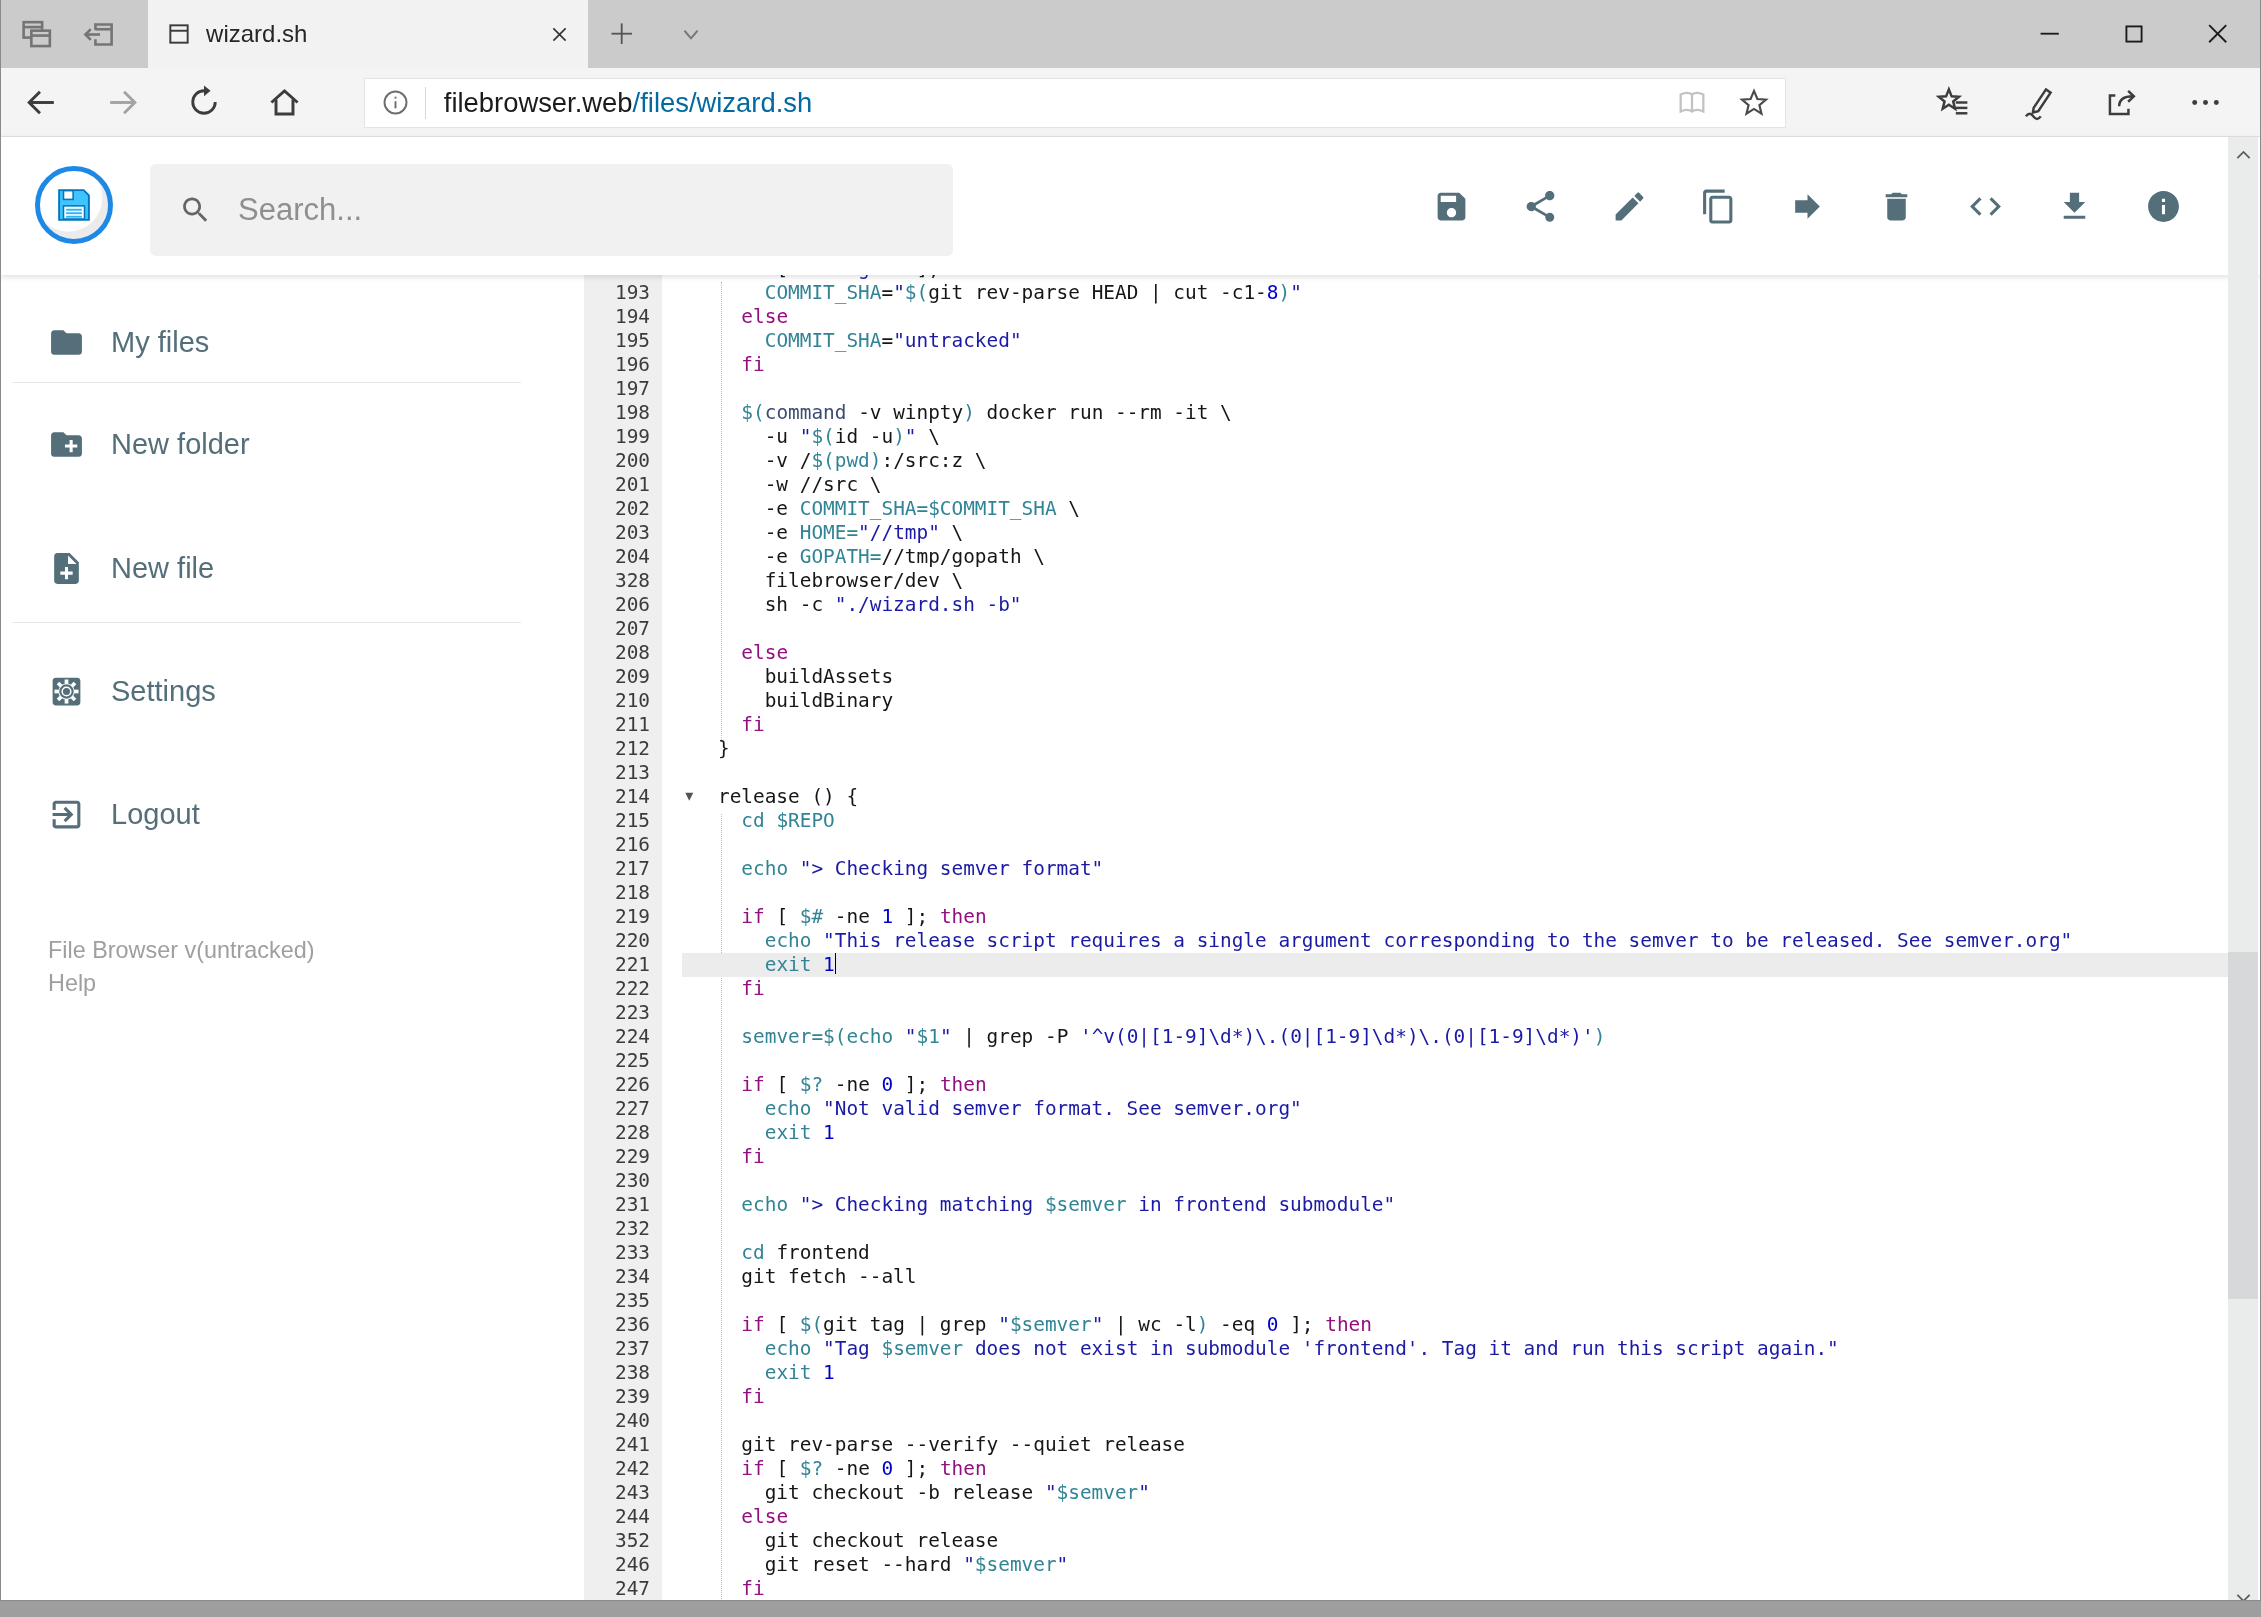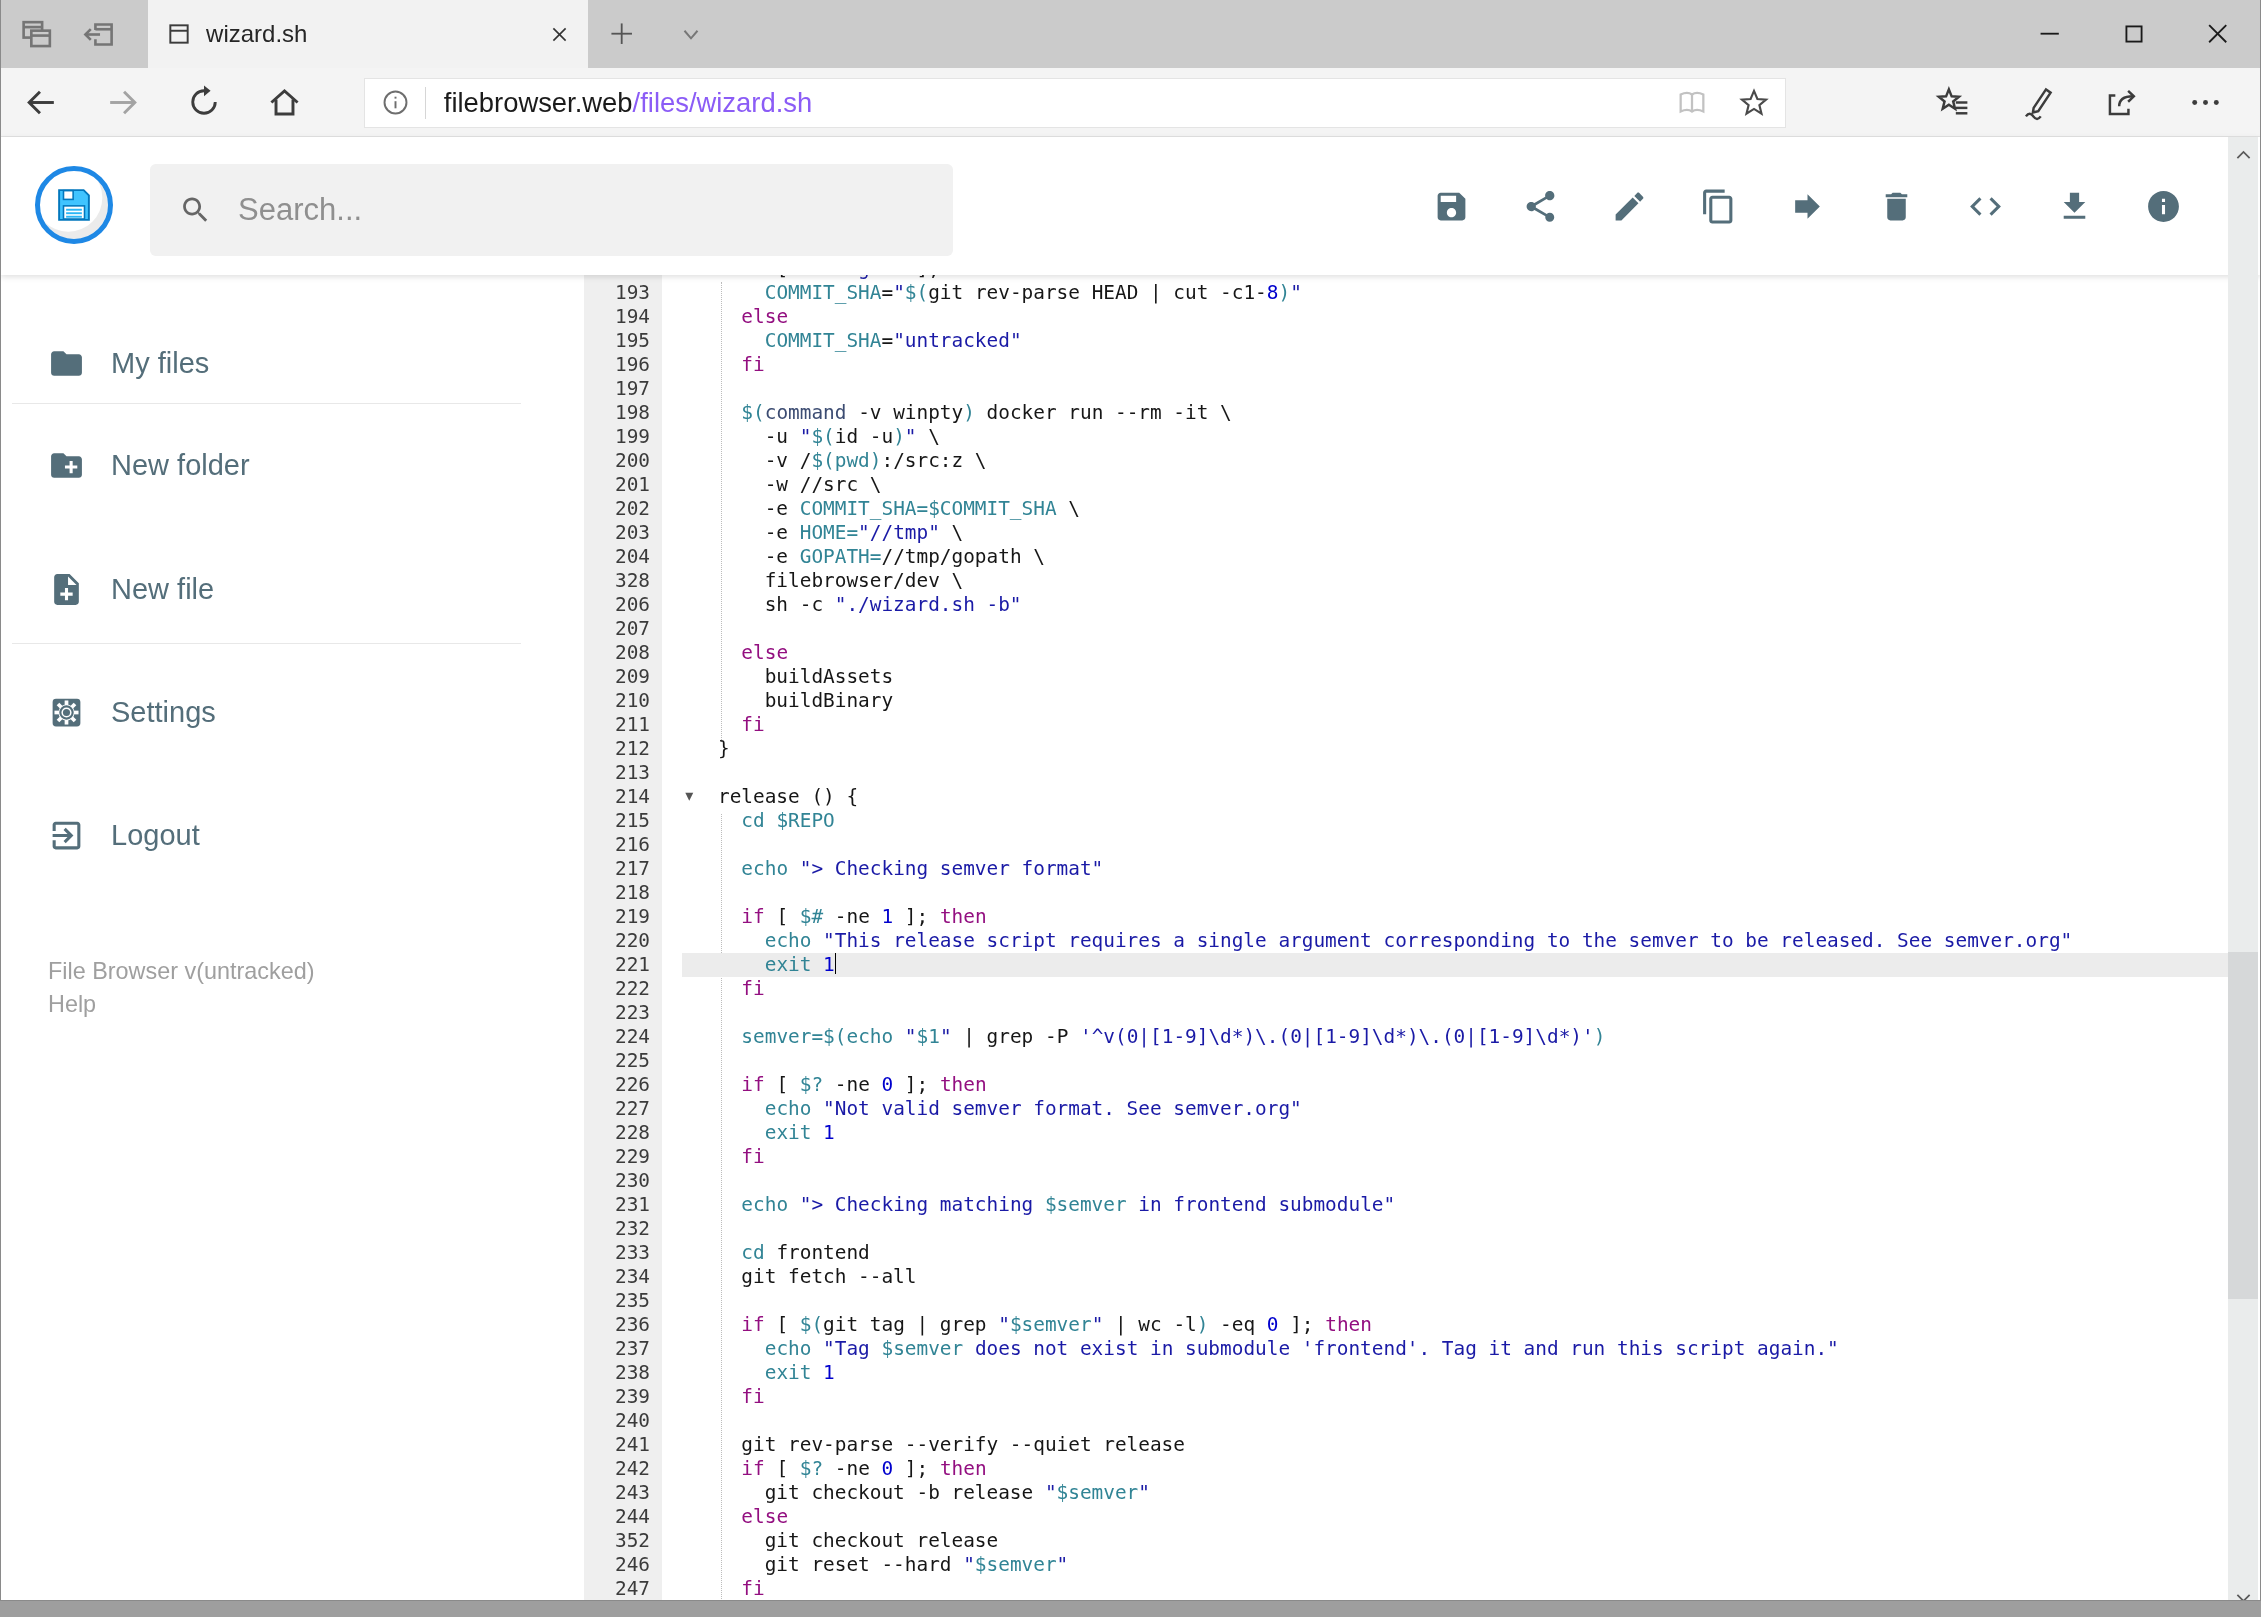--- a/index.html
+++ b/index.html
@@ -17,21 +17,21 @@
   .win-btn{width:84px;display:flex;align-items:center;justify-content:center;color:#1a1a1a;}
   
   #navbar{position:absolute;left:0;top:68px;width:100%;height:69px;background:#f4f4f4;border-bottom:0.8px solid #e2e2e2;
           display:flex;align-items:center;box-sizing:border-box;}
   .nav-btn{width:81px;display:flex;align-items:center;justify-content:center;color:#3c3c3c;}
   .nav-btn.disabled{color:#a3a3a3;}
   #urlbar{position:absolute;left:363px;top:9.7px;width:1422px;height:50px;background:#fff;border:0.8px solid #e4e4e4;
           display:flex;align-items:center;padding:0 14.5px;box-sizing:border-box;}
   #urlbar .sep{width:0.8px;height:32px;background:#d6d6d6;margin:0 18px 0 14.5px;}
   .url-text{font-size:27.4px;white-space:nowrap;}
-  .url-host{color:#1b1b1b;} .url-path{color:#8b5cf6;}
+  .url-host{color:#1b1b1b;} .url-path{color:#0369a1;}
   #urlbar .spacer{flex:1;}
   .nav-right{position:absolute;right:13px;top:0;height:69px;display:flex;align-items:center;}
   .nav-right .nav-btn{width:84px;}
   
   #appheader{position:absolute;left:0;top:137px;width:100%;height:138px;background:#fff;
              box-shadow:0 2.4px 5.7px rgba(0,0,0,0.13);z-index:5;}
   #logo{position:absolute;left:34px;top:29px;width:78px;height:78px;border-radius:50%;border:5.7px solid #1E88E5;
         background:#fff;box-sizing:border-box;box-shadow:inset -5.7px -7.3px 0 rgba(0,0,0,0.08);
         display:flex;align-items:center;justify-content:center;}
   #searchbox{position:absolute;left:149px;top:27px;width:803px;height:92px;background:#f1f1f1;border-radius:5.7px;
@@ -262,21 +262,21 @@
       <svg class="act-btn" viewBox="0 0 24 24" fill="currentColor" title="download">
         <path d="M19 9h-4V3H9v6H5l7 7 7-7zM5 18v2h14v-2H5z"></path>
       </svg>
       <svg class="act-btn" viewBox="0 0 24 24" fill="currentColor" title="info">
         <path d="M12 2C6.48 2 2 6.48 2 12s4.48 10 10 10 10-4.48 10-10S17.52 2 12 2zm1 15h-2v-6h2v6zm0-8h-2V7h2v2z"></path>
       </svg>
     </div>
   </div>
 
   <div id="sidebar">
-    <div class="side-item" style="margin-top:64px;">
+    <div class="side-item" style="margin-top:43px;">
       <svg class="side-ico" viewBox="0 0 24 24" fill="currentColor">
         <path d="M10 4H4c-1.1 0-2 .9-2 2v12c0 1.1.9 2 2 2h16c1.1 0 2-.9 2-2V8c0-1.1-.9-2-2-2h-8l-2-2z"></path>
       </svg>
       <span>My files</span>
     </div>
     <div class="side-div" style="margin-top:16px;"></div>
     <div class="side-item" style="margin-top:38px;">
       <svg class="side-ico" viewBox="0 0 24 24" fill="currentColor">
         <path d="M20 6h-8l-2-2H4c-1.1 0-2 .9-2 2v12c0 1.1.9 2 2 2h16c1.1 0 2-.9 2-2V8c0-1.1-.9-2-2-2zm-1 8h-3v3h-2v-3h-3v-2h3V9h2v3h3v2z"></path>
       </svg>

